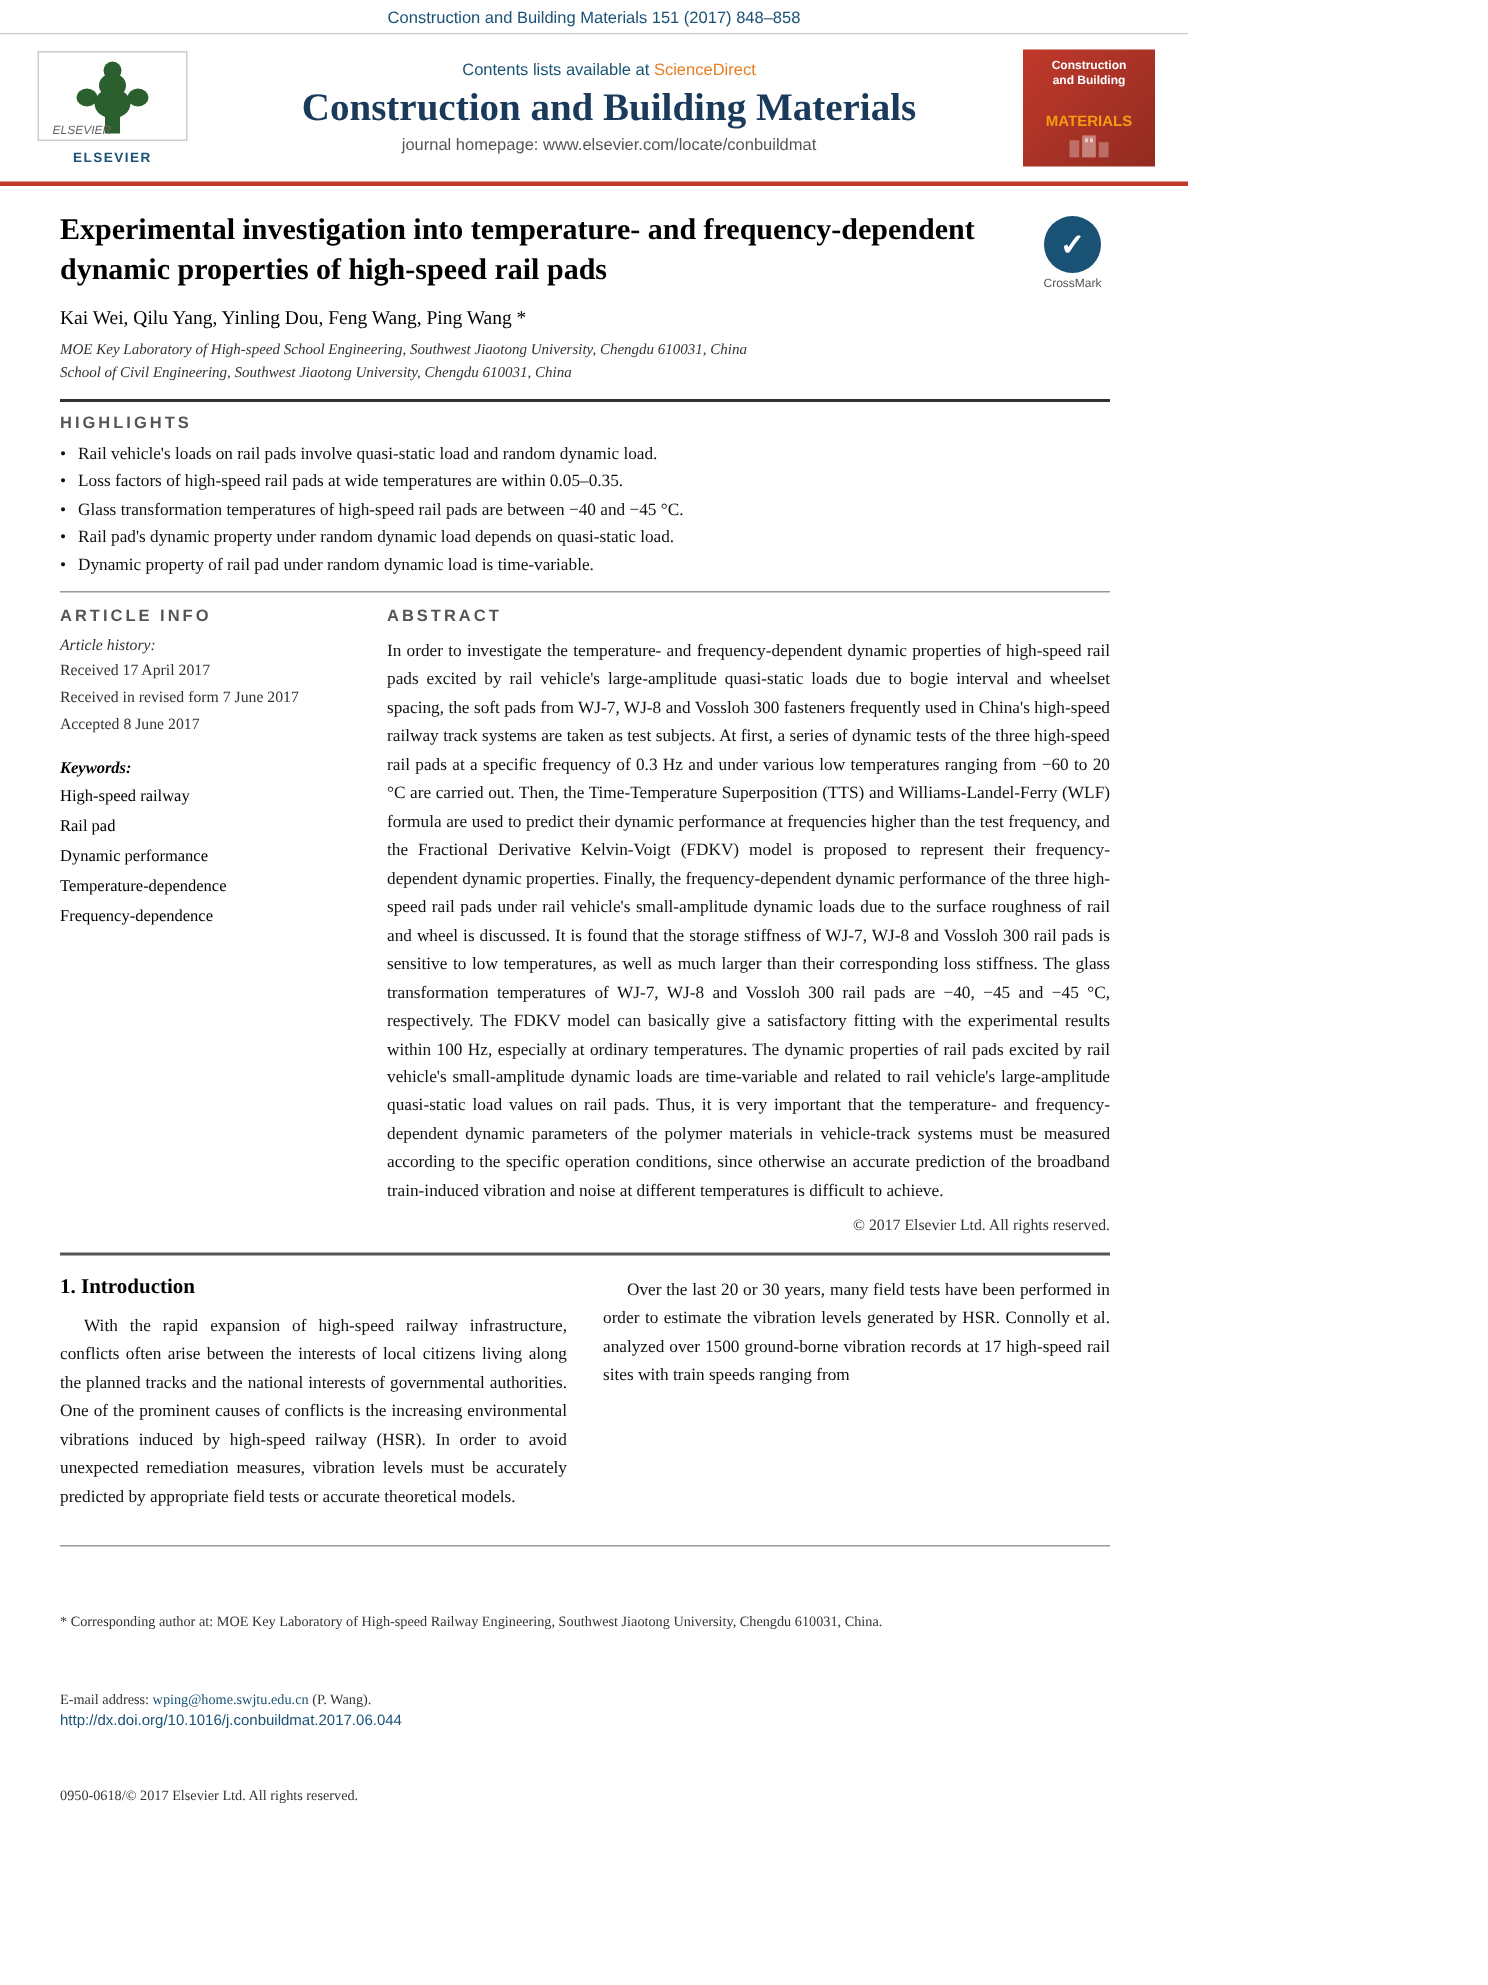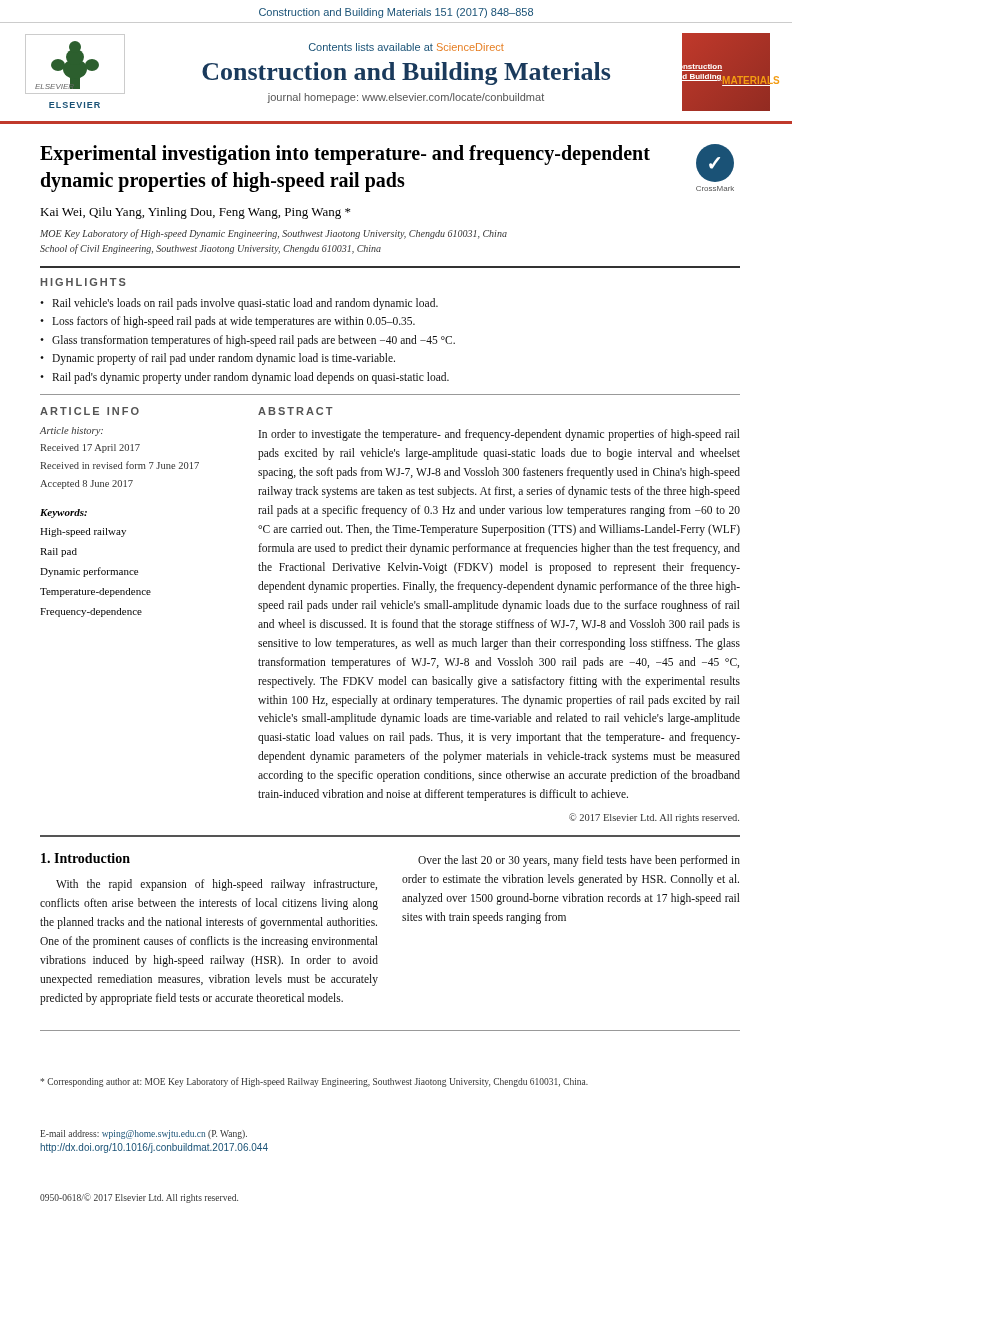--- a/index.html
+++ b/index.html
@@ -100,26 +100,25 @@
     .journal-logo-right {
       width: 90px;
       flex-shrink: 0;
     }
 
     .journal-logo-box {
       width: 88px;
       height: 78px;
       background: linear-gradient(135deg, #c0392b 0%, #922b21 100%);
       display: flex;
-      flex-direction: row;
+      flex-direction: column;
       align-items: center;
       justify-content: center;
       color: #fff;
       padding: 6px;
-      text-decoration: underline;
     }
 
     .journal-logo-box .logo-title {
       font-size: 8px;
       font-weight: bold;
       text-align: center;
       line-height: 1.3;
       font-family: Arial, sans-serif;
     }
 
@@ -448,33 +447,33 @@
         <div class="crossmark-circle">✓</div>
         <div class="crossmark-label">CrossMark</div>
       </div>
     </div>
 
     <div class="authors-line">
       <span>Kai Wei, Qilu Yang, Yinling Dou, Feng Wang, Ping Wang *</span>
     </div>
 
     <div class="affiliations">
-      <div>MOE Key Laboratory of High-speed Dynamic Engineering, Southwest Jiaotong University, Chengdu 610031, China</div>
+      <div>MOE Key Laboratory of High-speed School Engineering, Southwest Jiaotong University, Chengdu 610031, China</div>
       <div>School of Civil Engineering, Southwest Jiaotong University, Chengdu 610031, China</div>
     </div>
 
     <hr class="divider-thick">
 
     <div class="highlights-section">
       <div class="section-label">HIGHLIGHTS</div>
       <div class="highlight-item">Rail vehicle's loads on rail pads involve quasi-static load and random dynamic load.</div>
       <div class="highlight-item">Loss factors of high-speed rail pads at wide temperatures are within 0.05–0.35.</div>
       <div class="highlight-item">Glass transformation temperatures of high-speed rail pads are between −40 and −45 °C.</div>
+      <div class="highlight-item">Rail pad's dynamic property under random dynamic load depends on quasi-static load.</div>
       <div class="highlight-item">Dynamic property of rail pad under random dynamic load is time-variable.</div>
-      <div class="highlight-item">Rail pad's dynamic property under random dynamic load depends on quasi-static load.</div>
     </div>
 
     <hr class="divider">
 
     <div class="two-col">
 
       <div class="col-left">
         <div class="article-info-title">ARTICLE INFO</div>
         <div class="article-history">Article history:</div>
         <div class="history-item">Received 17 April 2017</div>

